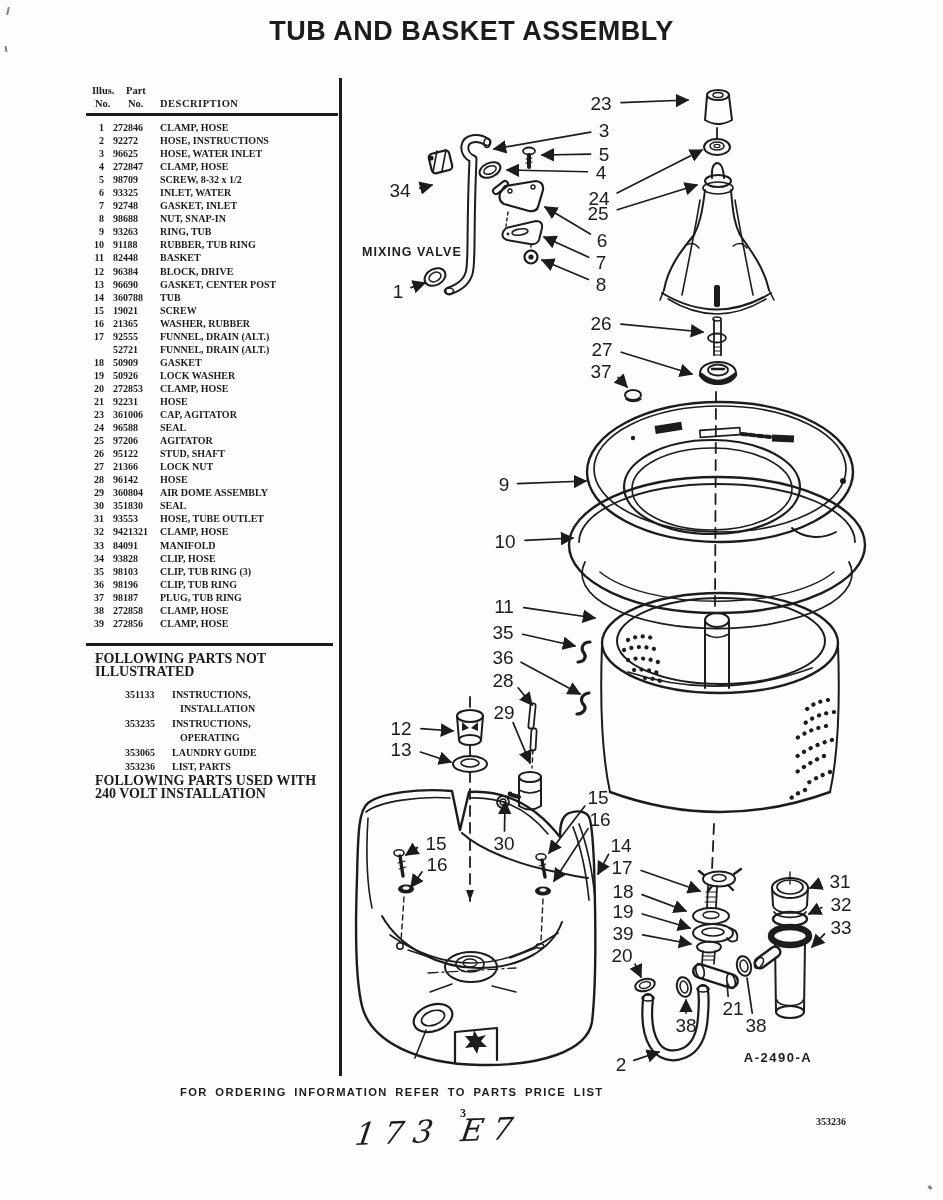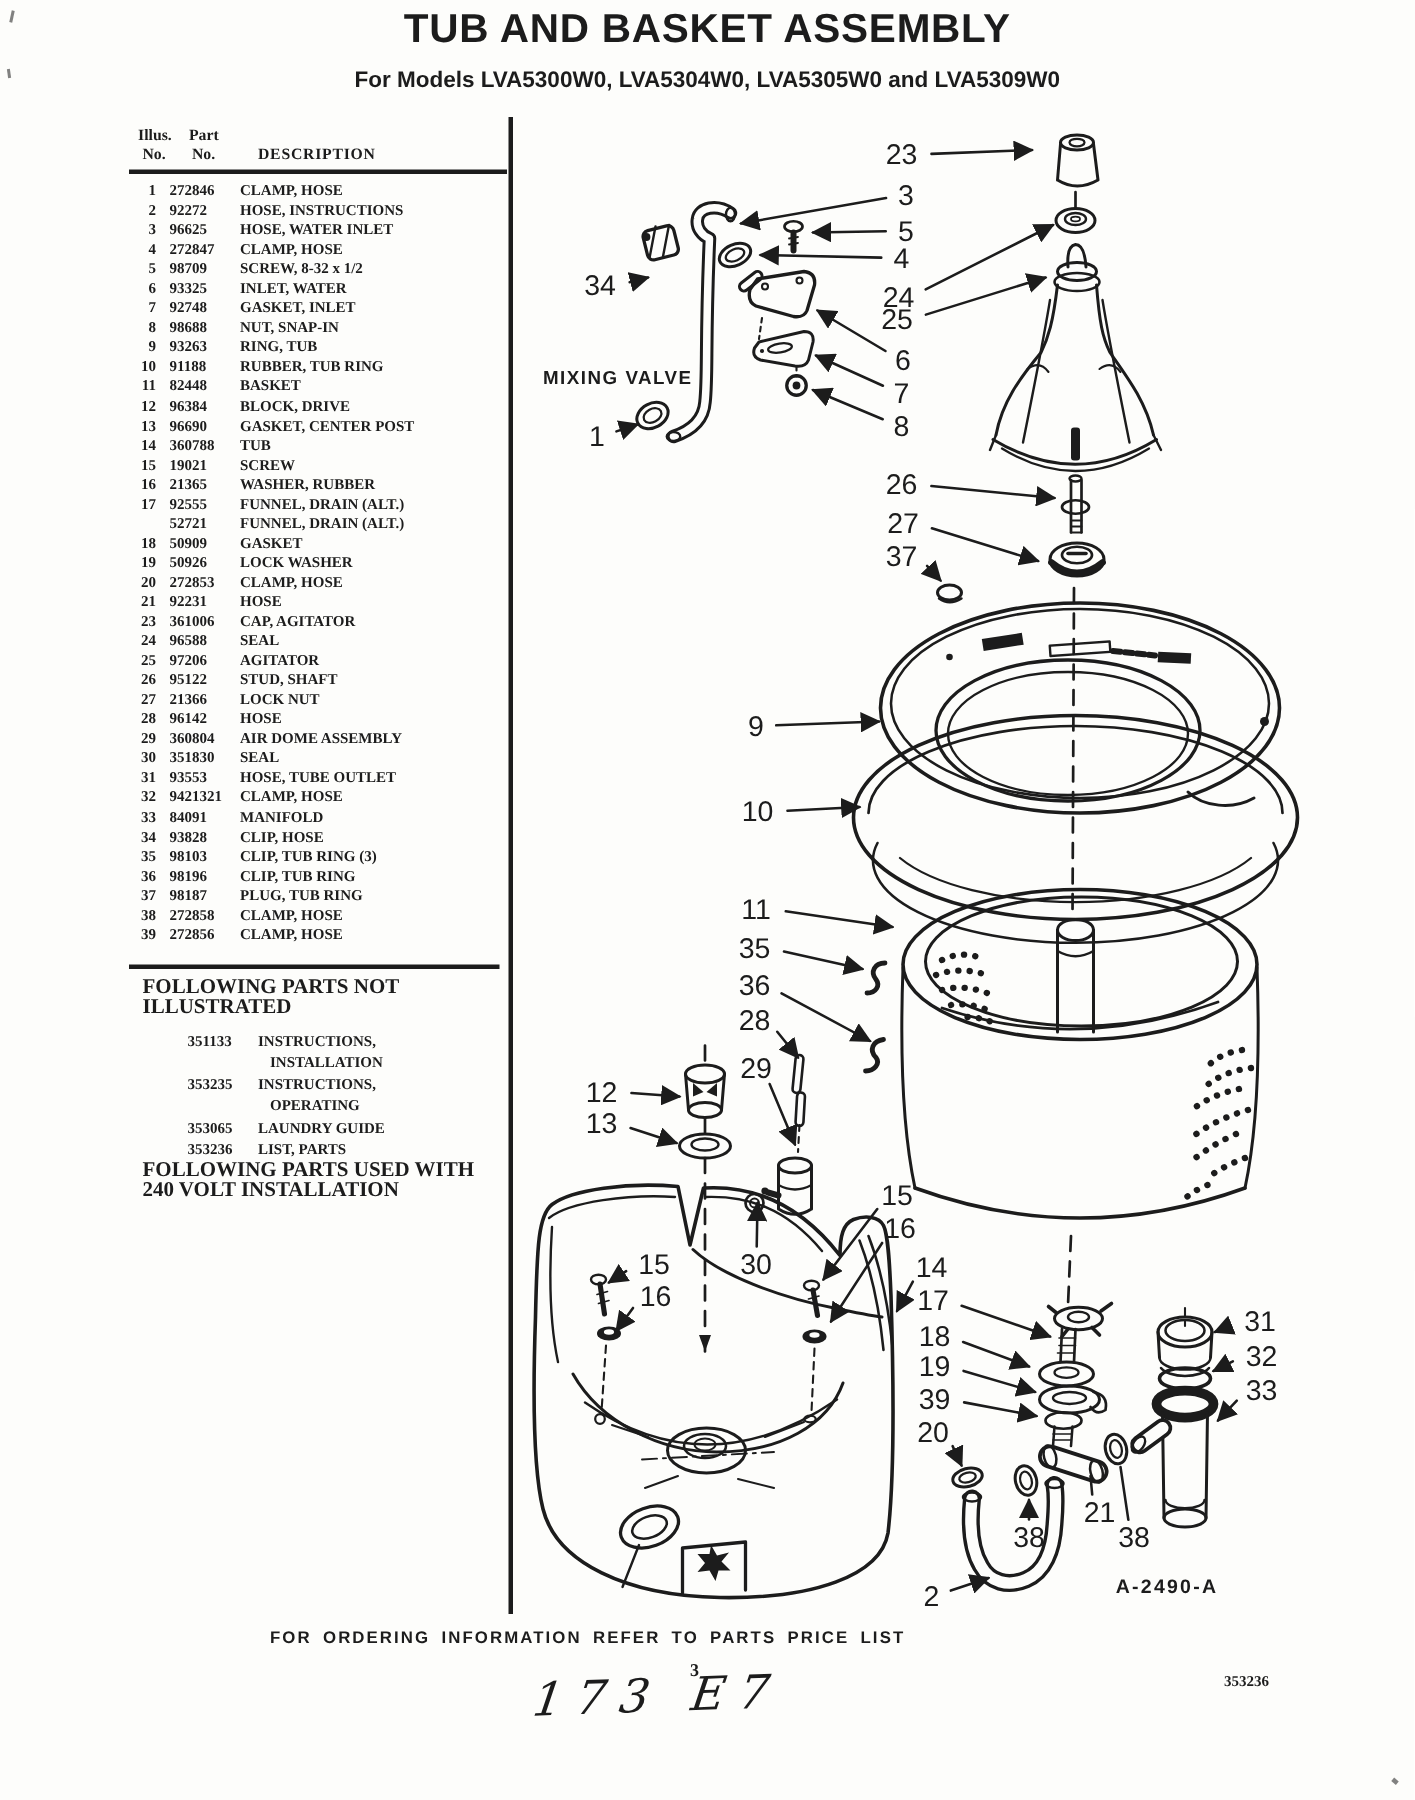--- a/index.html
+++ b/index.html
@@ -1,29 +1,29 @@
 <!DOCTYPE html>
 <html><head>
 <meta charset="utf-8">
 <style>
   html,body{margin:0;padding:0;background:#ffffff;}
   .page{position:relative;width:943px;height:1200px;background:#fdfdfb;color:#1c1c1c;
         font-family:"Liberation Sans",sans-serif;overflow:hidden;}
   
-  .title{position:absolute;top:4px;left:0;width:943px;text-align:center;
+  .title{position:absolute;top:16px;left:0;width:943px;text-align:center;
          font-size:27px;font-weight:700;letter-spacing:.5px;}
   .subtitle{position:absolute;top:45px;left:0;width:943px;text-align:center;
          font-size:15px;font-weight:700;}
   
   .vrule{position:absolute;left:339px;top:78px;width:2.5px;height:998px;background:#1c1c1c;}
   
   .plist{position:absolute;left:86px;top:84px;width:252px;font-family:"Liberation Serif",serif;}
   .hrow{display:flex;font-size:10.5px;font-weight:700;line-height:13px;}
   .hA{margin-left:6px;width:32px;} .hB{margin-left:2px;}
-  .s1{margin-left:9px;width:24px;} .s2{margin-left:9px;width:28px;} .s3{margin-left:16px;letter-spacing:.5px;}
+  .s1{margin-left:9px;width:24px;} .s2{margin-left:9px;width:28px;} .s3{margin-left:4px;letter-spacing:.5px;}
   .rule{position:absolute;left:0;top:29px;width:252px;height:2.5px;background:#1c1c1c;}
   .rule2{position:absolute;left:0;top:559px;width:247px;height:2.5px;background:#1c1c1c;}
   #rows{position:absolute;left:0;top:37px;width:252px;}
   .prow{display:flex;height:13.06px;line-height:13.06px;font-size:10px;font-weight:700;}
   .c1{width:18px;text-align:right;} .c2{width:47px;margin-left:9px;} .c3{flex:1;}
   .ni{position:absolute;left:0;top:568px;width:252px;}
   .v240{position:absolute;left:0;top:690px;width:252px;}
   .sec-head{margin-left:9px;font-size:14px;font-weight:700;line-height:13px;}
   .nrow{display:flex;font-size:10px;font-weight:700;line-height:14.4px;}
   .np{width:47px;margin-left:39px;} .nd{flex:1;} .nd .l2{padding-left:8px;}
@@ -41,21 +41,20 @@
   .docnum{position:absolute;left:816px;top:1116px;font-size:10px;
           font-family:"Liberation Serif",serif;font-weight:700;}
   .artifact{position:absolute;background:#1c1c1c;opacity:.55;}
 </style>
 </head>
 <body>
 
 <div class="page">
 
   <div class="title">TUB AND BASKET ASSEMBLY</div>
-  <div class="subtitle">For Models LVA5300W0, LVA5304W0, LVA5305W0 and LVA5309W0</div>
 
   <div class="vrule"></div>
 
   <div class="plist">
     <div class="hrow">
       <span class="hA">Illus.</span>
       <span class="hB">Part</span>
     </div>
     <div class="hrow">
       <span class="s1">No.</span>

